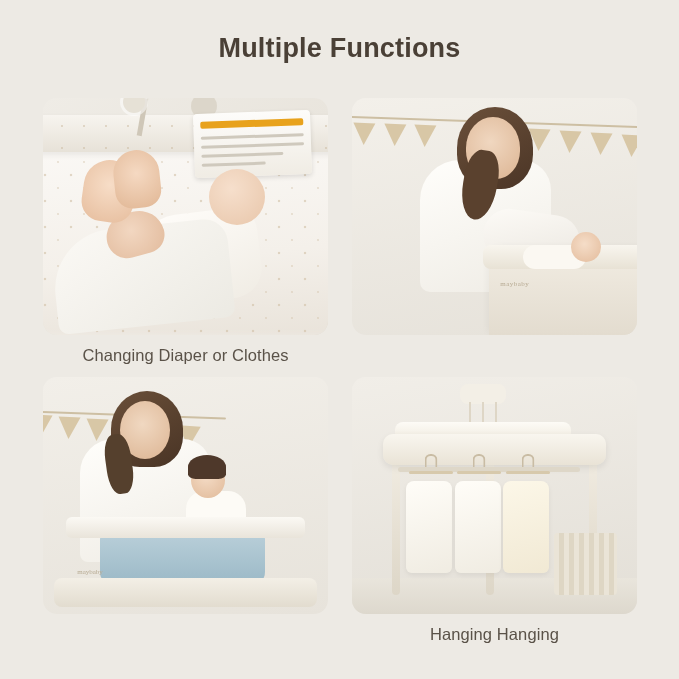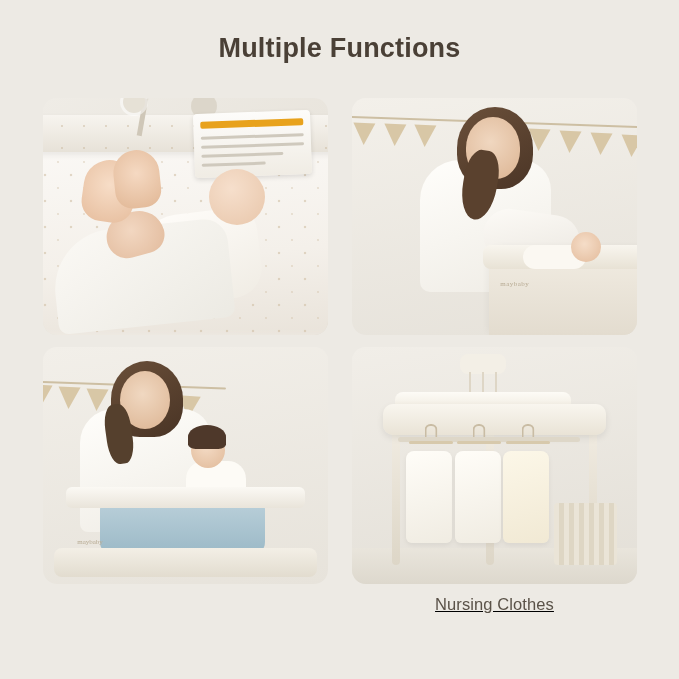--- a/index.html
+++ b/index.html
@@ -34,21 +34,20 @@
     top: 98px;
     left: 43px;
     width: 594px;
     display: flex;
     flex-wrap: wrap;
     justify-content: space-between;
     row-gap: 12px;
   }
   .cell {
     width: 285px;
-    text-decoration: underline;
   }
   .photo {
     width: 285px;
     height: 237px;
     border-radius: 14px;
     overflow: hidden;
     position: relative;
     background: #efece7;
   }
   .caption {
@@ -344,20 +343,21 @@
           <div class="lbl-line" style="top:64%;width:70%"></div>
           <div class="lbl-line" style="top:78%;width:55%"></div>
         </div>
         <div class="p1-baby-body"></div>
         <div class="p1-baby-head"></div>
         <div class="p1-arm"></div>
         <div class="p1-hand"></div>
         <div class="p1-feet"></div>
         <div class="p1-feet2"></div>
       </div>
+      <div class="caption">Changing Diaper or Clothes</div>
     </div>
 
     <div class="cell">
       <div class="photo">
         <div class="p2-bg"></div>
 
         <div class="bunting">
           <div class="rope"></div>
           <div class="flag" style="left:4%;  top:17%; transform:rotate(2deg)"></div>
           <div class="flag" style="left:14%; top:19%; transform:rotate(2deg)"></div>
@@ -446,17 +446,17 @@
           <div class="hook"></div>
           <div class="bar"></div>
         </div>
 
         <div class="garment" style="left:19%; top:44%"></div>
         <div class="garment" style="left:36%; top:44%"></div>
         <div class="garment tint" style="left:53%; top:44%"></div>
 
         <div class="p4-basket"></div>
       </div>
-      <div class="caption">Nursing Clothes</div>
+      <div class="caption">Hanging Hanging</div>
     </div>
 
   </div>
 </div>
 
 </body></html>

